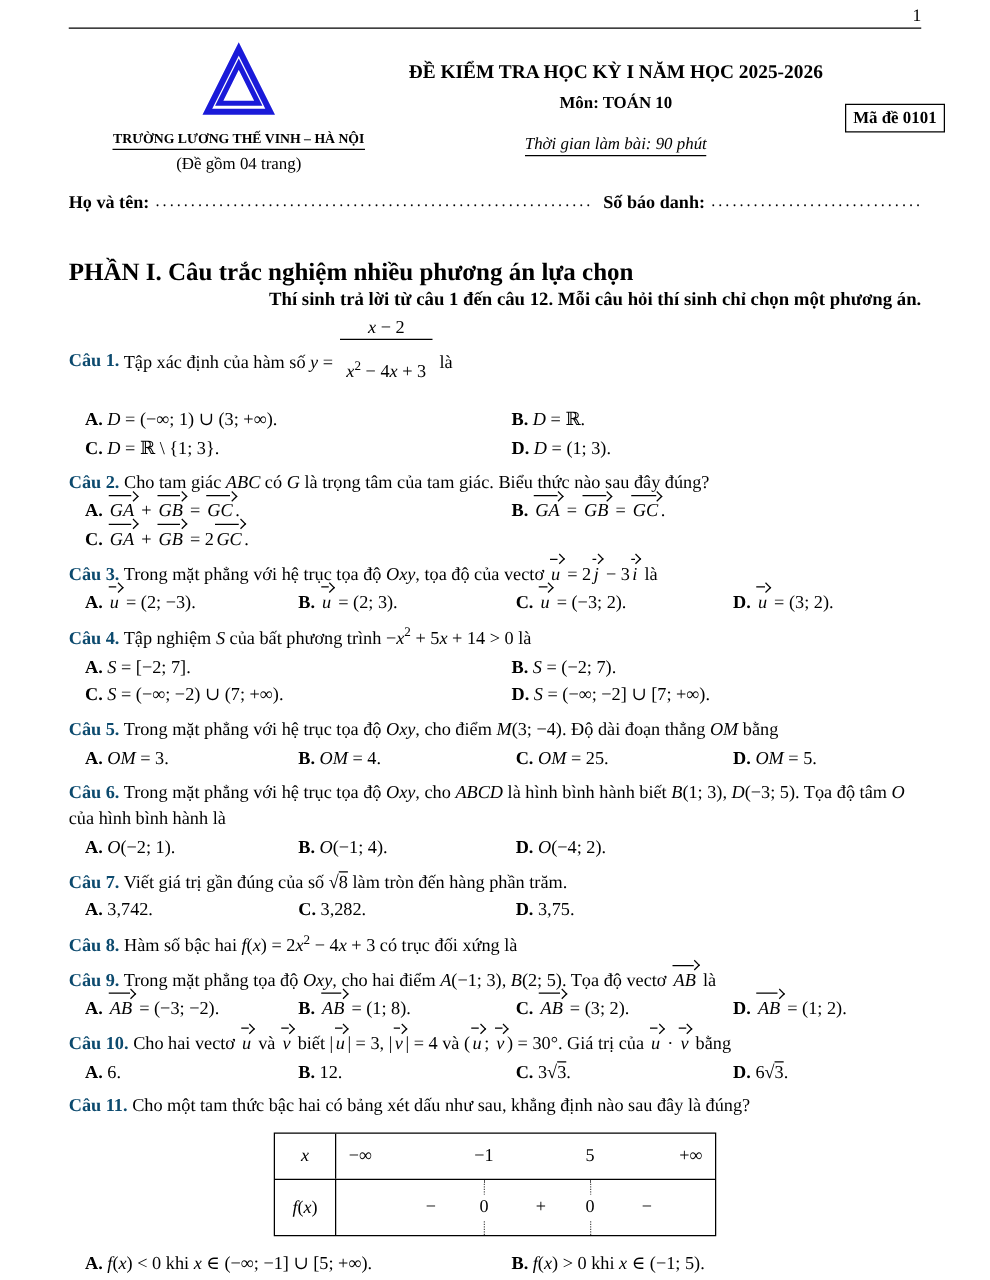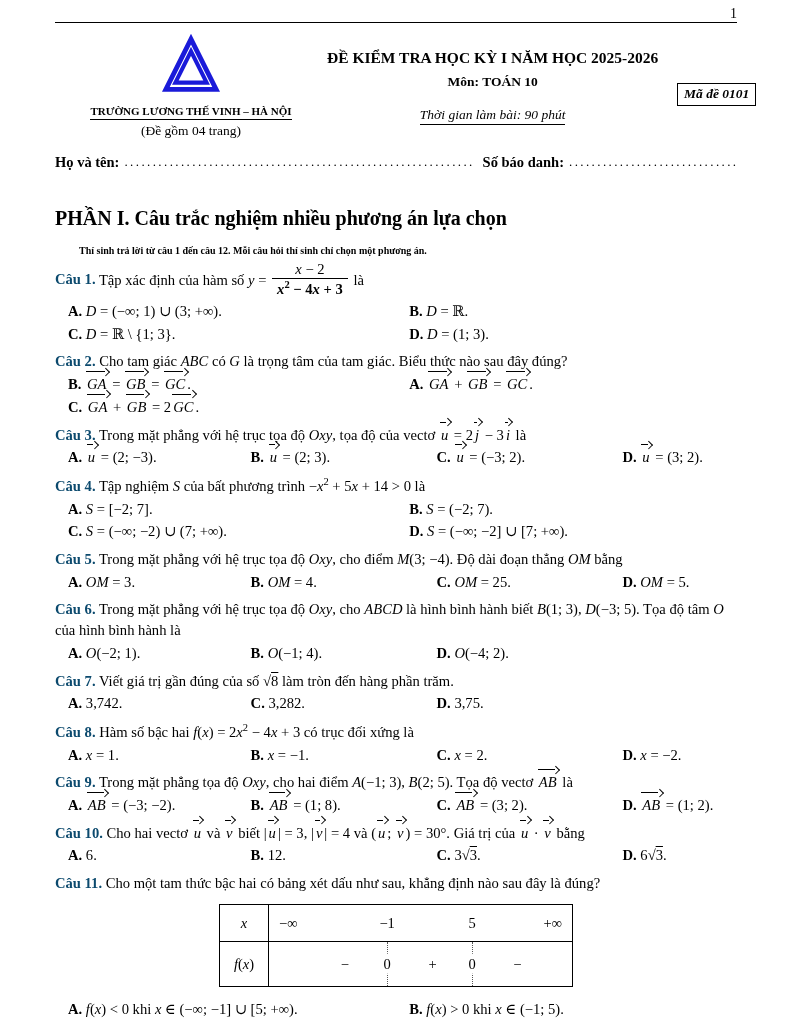--- a/index.html
+++ b/index.html
@@ -17,54 +17,54 @@
   .header { display:grid; grid-template-columns:272px 1fr 98px; margin-top:10px; }
   .h-left { text-align:center; }
   .logo { width:86px; height:68px; display:block; margin:0 auto; }
   .school { font-weight:bold; font-size:11px; display:inline-block; border-bottom:1.5px solid #000; padding-bottom:2px; margin-top:4px; white-space:nowrap; }
   .pagesnote { font-size:13.5px; margin-top:3px; }
   .h-center { text-align:center; padding-top:16px; }
   .extitle { font-weight:bold; font-size:15.5px; white-space:nowrap; }
   .subject { font-weight:bold; font-size:13.5px; margin-top:7px; }
   .duration { font-style:italic; font-size:13.5px; display:inline-block; border-bottom:1px solid #000; padding-bottom:1px; margin-top:17px; }
   .h-right { padding-top:50px; text-align:right; }
-  .codebox { border:1.3px solid #000; padding:2px 6px 3px 6px; font-weight:bold; font-size:13.5px; display:inline-block; white-space:nowrap;font-style:italic; }
+  .codebox { border:1.3px solid #000; padding:2px 6px 3px 6px; font-weight:bold; font-size:13.5px; display:inline-block; white-space:nowrap; }
 
   
   .namerow { display:flex; align-items:baseline; margin-top:15px; font-size:14.5px; }
   .namerow b { font-weight:bold; white-space:nowrap; }
   .dots { overflow:hidden; white-space:nowrap; letter-spacing:2.4px; font-size:13px; position:relative; top:-1px; }
   .dots-name { flex:1; margin:0 8px 0 5px; }
   .dots-sbd  { width:168px; margin-left:5px; }
 
   
   .sec-heading { font-weight:bold; font-size:20px; margin-top:36px; }
-  .sec-intro { font-weight:bold; font-size:10px; margin-top:15px; padding-left:24px; }
+  .sec-intro { font-weight:bold; font-size:15px; margin-top:2px; padding-left:24px;text-align:right; }
 
   
   .questions { margin-top:5px; font-size:14.6px; line-height:1.42; }
   .question { margin-top:7px; }
   .qhead { margin:0; }
   .qlabel { font-weight:bold; }
   .options { display:grid; margin-top:2px; padding-left:13px; row-gap:2px; }
   .cols2 { grid-template-columns:51% 49%; }
-  .cols4 { grid-template-columns:25.5% 26% 26% 22.5%;gap:12px; }
+  .cols4 { grid-template-columns:25.5% 26% 26% 22.5%; }
   .option { white-space:nowrap; }
   .okey { font-weight:bold; }
 
   
   i { font-style:italic; }
   sup { font-size:0.72em; }
   v { font-style:italic; position:relative; display:inline-block; padding:0 2px; }
   v::before { content:""; position:absolute; left:1px; right:4px; top:-3px; border-top:1.3px solid #000; }
   v::after { content:""; position:absolute; right:0px; top:-5.4px; width:4.5px; height:4.5px;
              border-top:1.3px solid #000; border-right:1.3px solid #000; transform:rotate(45deg); }
   f { display:inline-block; vertical-align:middle; text-align:center; line-height:1.12; margin:0 2px; position:relative; top:-2px; }
   f n { display:block; padding:0 5px; }
-  f d { display:block; border-top:1.1px solid #000; padding:0 5px;font-weight:bold; }
+  f d { display:block; border-top:1.1px solid #000; padding:16px 5px; }
   r { text-decoration:overline; }
 
   
   .sign-table-wrap { display:none; }
   .sign-table { width:352px; margin:10px auto 12px auto; border:1.5px solid #000; font-size:14.5px; }
   .st-row { display:flex; }
   .st-row2 { border-top:1.3px solid #000; }
   .st-label { width:48px; border-right:1.3px solid #000; display:flex; align-items:center; justify-content:center; }
   .st-content { flex:1; position:relative; }
   .st-row1 .st-content { height:36px; }
@@ -129,22 +129,22 @@
         </div>
     </div>
 
     <div class="question">
       <p class="qhead">
         <b class="qlabel">Câu 2.</b>
         <span class="qtext">Cho tam giác <i>ABC</i> có <i>G</i> là trọng tâm của tam giác. Biểu thức nào sau đây đúng?</span>
       </p>
 
       <div class="options cols2">
+          <div class="option"><b class="okey">A.</b> <span class="otext"><v>GA</v> + <v>GB</v> = <v>GC</v>.</span></div>
           <div class="option"><b class="okey">B.</b> <span class="otext"><v>GA</v> = <v>GB</v> = <v>GC</v>.</span></div>
-          <div class="option"><b class="okey">A.</b> <span class="otext"><v>GA</v> + <v>GB</v> = <v>GC</v>.</span></div>
           <div class="option"><b class="okey">C.</b> <span class="otext"><v>GA</v> + <v>GB</v> = 2<v>GC</v>.</span></div>
         </div>
     </div>
 
     <div class="question">
       <p class="qhead">
         <b class="qlabel">Câu 3.</b>
         <span class="qtext">Trong mặt phẳng với hệ trục tọa độ <i>Oxy</i>, tọa độ của vectơ <v>u</v> = 2<v>j</v> − 3<v>i</v> là</span>
       </p>
 
@@ -209,26 +209,20 @@
           <div class="option"><b class="okey">D.</b> <span class="otext">3,75.</span></div>
         </div>
     </div>
 
     <div class="question">
       <p class="qhead">
         <b class="qlabel">Câu 8.</b>
         <span class="qtext">Hàm số bậc hai <i>f</i>(<i>x</i>) = 2<i>x</i><sup>2</sup> − 4<i>x</i> + 3 có trục đối xứng là</span>
       </p>
 
-      <div class="options cols4">
-          <div class="option"><b class="okey">A.</b> <span class="otext"><i>x</i> = 1.</span></div>
-          <div class="option"><b class="okey">B.</b> <span class="otext"><i>x</i> = −1.</span></div>
-          <div class="option"><b class="okey">C.</b> <span class="otext"><i>x</i> = 2.</span></div>
-          <div class="option"><b class="okey">D.</b> <span class="otext"><i>x</i> = −2.</span></div>
-        </div>
     </div>
 
     <div class="question">
       <p class="qhead">
         <b class="qlabel">Câu 9.</b>
         <span class="qtext">Trong mặt phẳng tọa độ <i>Oxy</i>, cho hai điểm <i>A</i>(−1; 3), <i>B</i>(2; 5). Tọa độ vectơ <v>AB</v> là</span>
       </p>
 
       <div class="options cols4">
           <div class="option"><b class="okey">A.</b> <span class="otext"><v>AB</v> = (−3; −2).</span></div>

